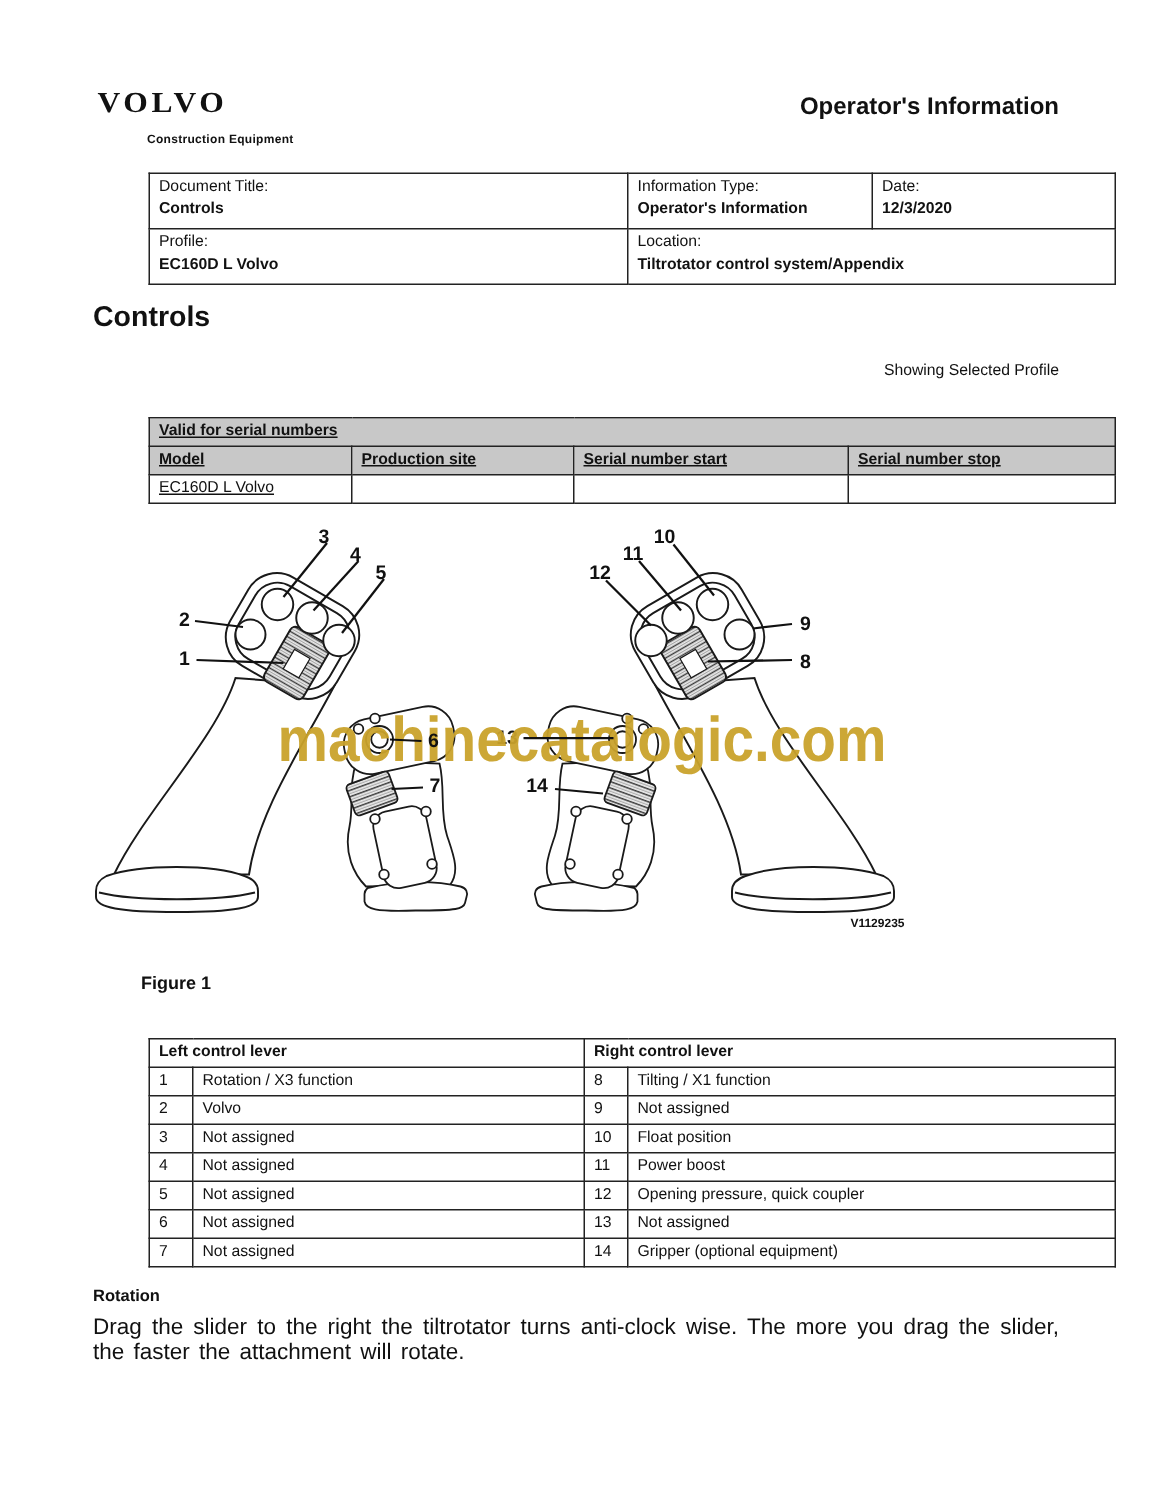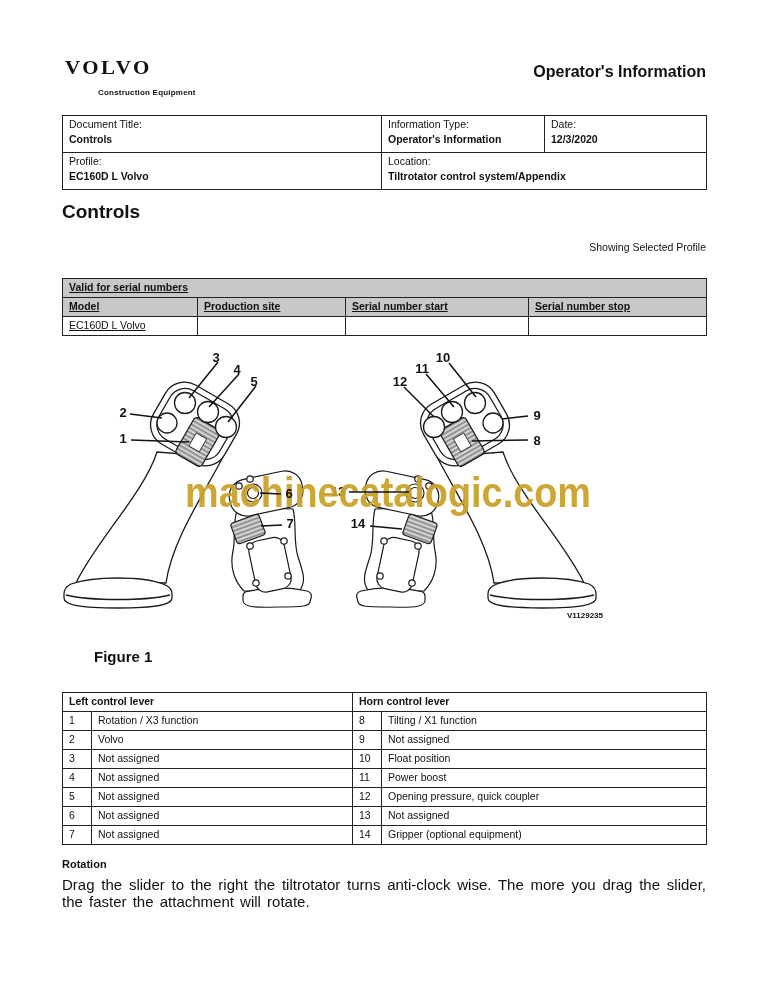--- a/index.html
+++ b/index.html
@@ -7,37 +7,37 @@
   .page{position:relative;width:768px;height:994px;background:#fff;overflow:hidden;}
   .abs{position:absolute;}
 
   
   .brand{left:65px;top:57px;font-family:"Liberation Serif",serif;font-weight:bold;
          font-size:21px;letter-spacing:2.5px;transform:scaleY(.92);transform-origin:left top;}
   .brand-tag{left:66px;top:88px;font-size:8px;font-weight:bold;letter-spacing:.2px;margin-left:32px;}
   .doc-type{right:62px;top:63px;font-size:16px;font-weight:bold;}
 
   
-  table{border-collapse:collapse;table-layout:fixed;}
+  table{border-collapse:collapse;table-layout:fixed;margin-left:37px;}
   td{border:1px solid #222;font-size:10.5px;line-height:1.25;padding:2px 6px;
      vertical-align:middle;overflow:hidden;}
   .lbl{font-weight:normal;margin-bottom:2px;}
   .val{font-weight:bold;}
   .gray{background:#c8c8c8;}
   .b{font-weight:bold;}
   .info-table{left:62px;top:115px;}
   .info-table td{height:32px;vertical-align:top;}
   .serial-table{left:62px;top:278px;text-decoration:underline;}
   .serial-table td{height:14px;white-space:nowrap;}
   .controls-table{left:62px;top:692px;}
   .controls-table td{height:14px;white-space:nowrap;}
 
   .h1{left:62px;top:201px;font-size:19px;font-weight:bold;}
   .profile-note{right:62px;top:241px;font-size:10.5px;}
-  .fig-caption{left:62px;top:648px;font-size:15px;font-weight:bold;padding-left:32px;}
+  .fig-caption{left:62px;top:648px;font-size:12px;font-weight:bold;padding-left:32px;}
   .figure-wrap{left:62px;top:345px;width:644px;height:295px;}
   .rot-head{left:62px;top:858px;font-size:11px;font-weight:bold;text-align:right;}
   .rot-body{left:62px;top:876px;width:644px;font-size:15px;line-height:17px;
             text-align:justify;word-spacing:2px;}
 </style>
 </head>
 <body>
 
 <div class="page">
 
@@ -209,21 +209,21 @@
   <table class="abs controls-table">
     <colgroup>
         <col style="width:29px">
         <col style="width:261px">
         <col style="width:29px">
         <col style="width:325px">
       </colgroup>
     <tbody>
         <tr>
       <td colspan="2" class="b">Left control lever</td>
-      <td colspan="2" class="b">Horn control lever</td>
+      <td colspan="2" class="b">Right control lever</td>
     </tr>
     <tr>
       <td>1</td>
       <td>Rotation / X3 function</td>
       <td>8</td>
       <td>Tilting / X1 function</td>
     </tr>
     <tr>
       <td>2</td>
       <td>Volvo</td>

